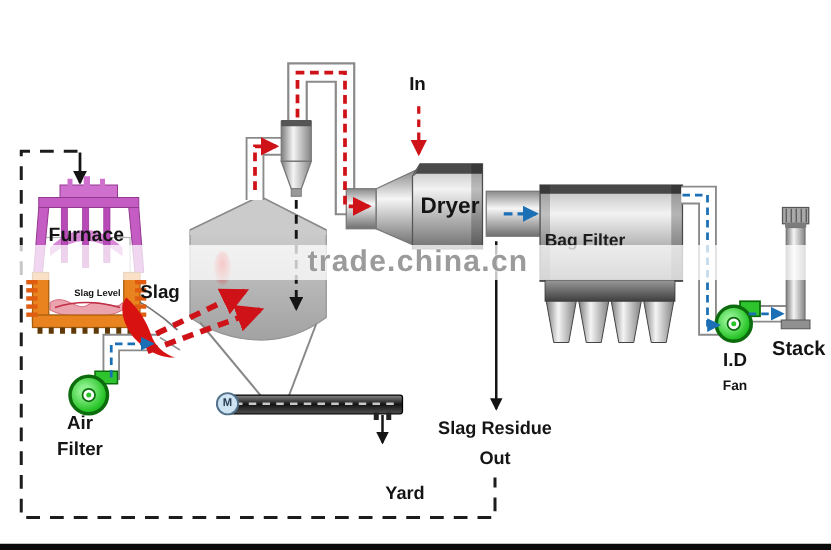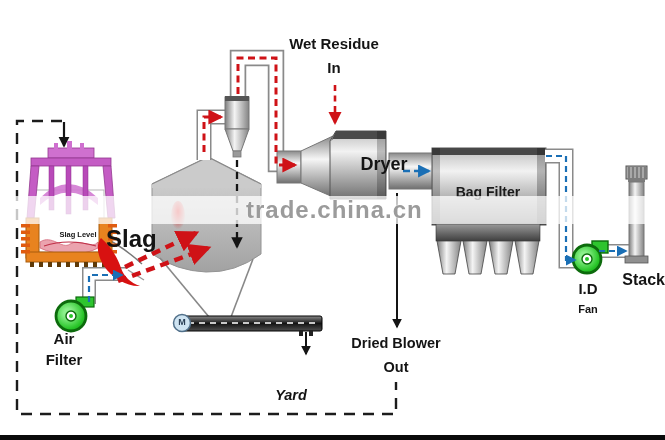--- a/index.html
+++ b/index.html
@@ -222,32 +222,32 @@
     <polyline points="238,94 238,58 276,58 276,165 295,165" fill="none" stroke="#cf1217" stroke-width="3" stroke-dasharray="7 4.5" marker-end="url(#mRed)"></polyline>
     <line x1="237" y1="160" x2="237" y2="247" stroke="#141414" stroke-width="2.3" stroke-dasharray="7 5" marker-end="url(#mBlack)"></line>
     <line x1="335" y1="85" x2="335" y2="123" stroke="#cf1217" stroke-width="2.6" stroke-dasharray="6 4.5" marker-end="url(#mRed)"></line>
     <line x1="403" y1="171" x2="429" y2="171" stroke="#1a6fb5" stroke-width="2.6" stroke-dasharray="7 4" marker-end="url(#mBlue)"></line>
     <line x1="397" y1="193" x2="397" y2="327" stroke="#141414" stroke-width="2" marker-end="url(#mBlack)"></line>
     <polyline points="546,156 566,156 566,260 575,260" fill="none" stroke="#1a6fb5" stroke-width="2.2" stroke-dasharray="6 4" marker-end="url(#mBlue)"></polyline>
     <line x1="599" y1="251" x2="626" y2="251" stroke="#1a6fb5" stroke-width="2.2" stroke-dasharray="6 4" marker-end="url(#mBlue)"></line>
   </g>
 </svg>
 
+<div class="lbl" style="left:30px;top:181px;width:78px;font-size:15.5px;">Furnace</div>
 <div class="lbl" style="left:28px;top:231px;width:52px;font-size:7.5px;margin-left:24px;">Slag Level</div>
-<div class="lbl" style="left:106px;top:226px;width:44px;font-size:24px;">Slag</div>
+<div class="lbl" style="left:106px;top:226px;width:44px;font-size:15px;">Slag</div>
 <div class="lbl" style="left:44px;top:331px;width:40px;font-size:15px;">Air</div>
 <div class="lbl" style="left:36px;top:352px;width:56px;font-size:15px;">Filter</div>
-<div class="lbl" style="left:284px;top:36px;width:100px;font-size:15px;">Wet Residue</div>
 <div class="lbl" style="left:284px;top:60px;width:100px;font-size:15px;">In</div>
-<div class="lbl" style="left:331px;top:155px;width:58px;font-size:18px;padding-left:24px;">Dryer</div>
-<div class="lbl" style="left:443px;top:185px;width:90px;font-size:14px;color:#1b1b1b;">Bag Filter</div>
-<div class="lbl" style="left:342px;top:336px;width:108px;font-size:14.5px;">Dried Blower</div>
+<div class="lbl" style="left:331px;top:155px;width:58px;font-size:18px;">Dryer</div>
+<div class="lbl" style="left:423px;top:185px;width:90px;font-size:14px;color:#1b1b1b;">Bag Filter</div>
+<div class="lbl" style="left:342px;top:336px;width:108px;font-size:14.5px;">Slag Residue</div>
 <div class="lbl" style="left:342px;top:360px;width:108px;font-size:14.5px;">Out</div>
-<div class="lbl" style="left:243px;top:388px;width:96px;font-size:14.5px;font-style:italic;">Yard</div>
+<div class="lbl" style="left:276px;top:388px;width:96px;font-size:14.5px;">Yard</div>
 <div class="lbl" style="left:568px;top:281px;width:40px;font-size:15px;">I.D</div>
 <div class="lbl" style="left:566px;top:304px;width:44px;font-size:11px;">Fan</div>
-<div class="lbl" style="left:613px;top:272px;width:52px;font-size:16px;text-align:right;">Stack</div>
+<div class="lbl" style="left:613px;top:272px;width:52px;font-size:16px;">Stack</div>
 <div class="lbl" style="left:176px;top:317.5px;width:12px;font-size:9px;color:#2a3f55;">M</div>
 
 <div id="watermark-band"></div>
 <div id="watermark-text">trade.china.cn</div>
 
 </div>
 
 </body></html>

